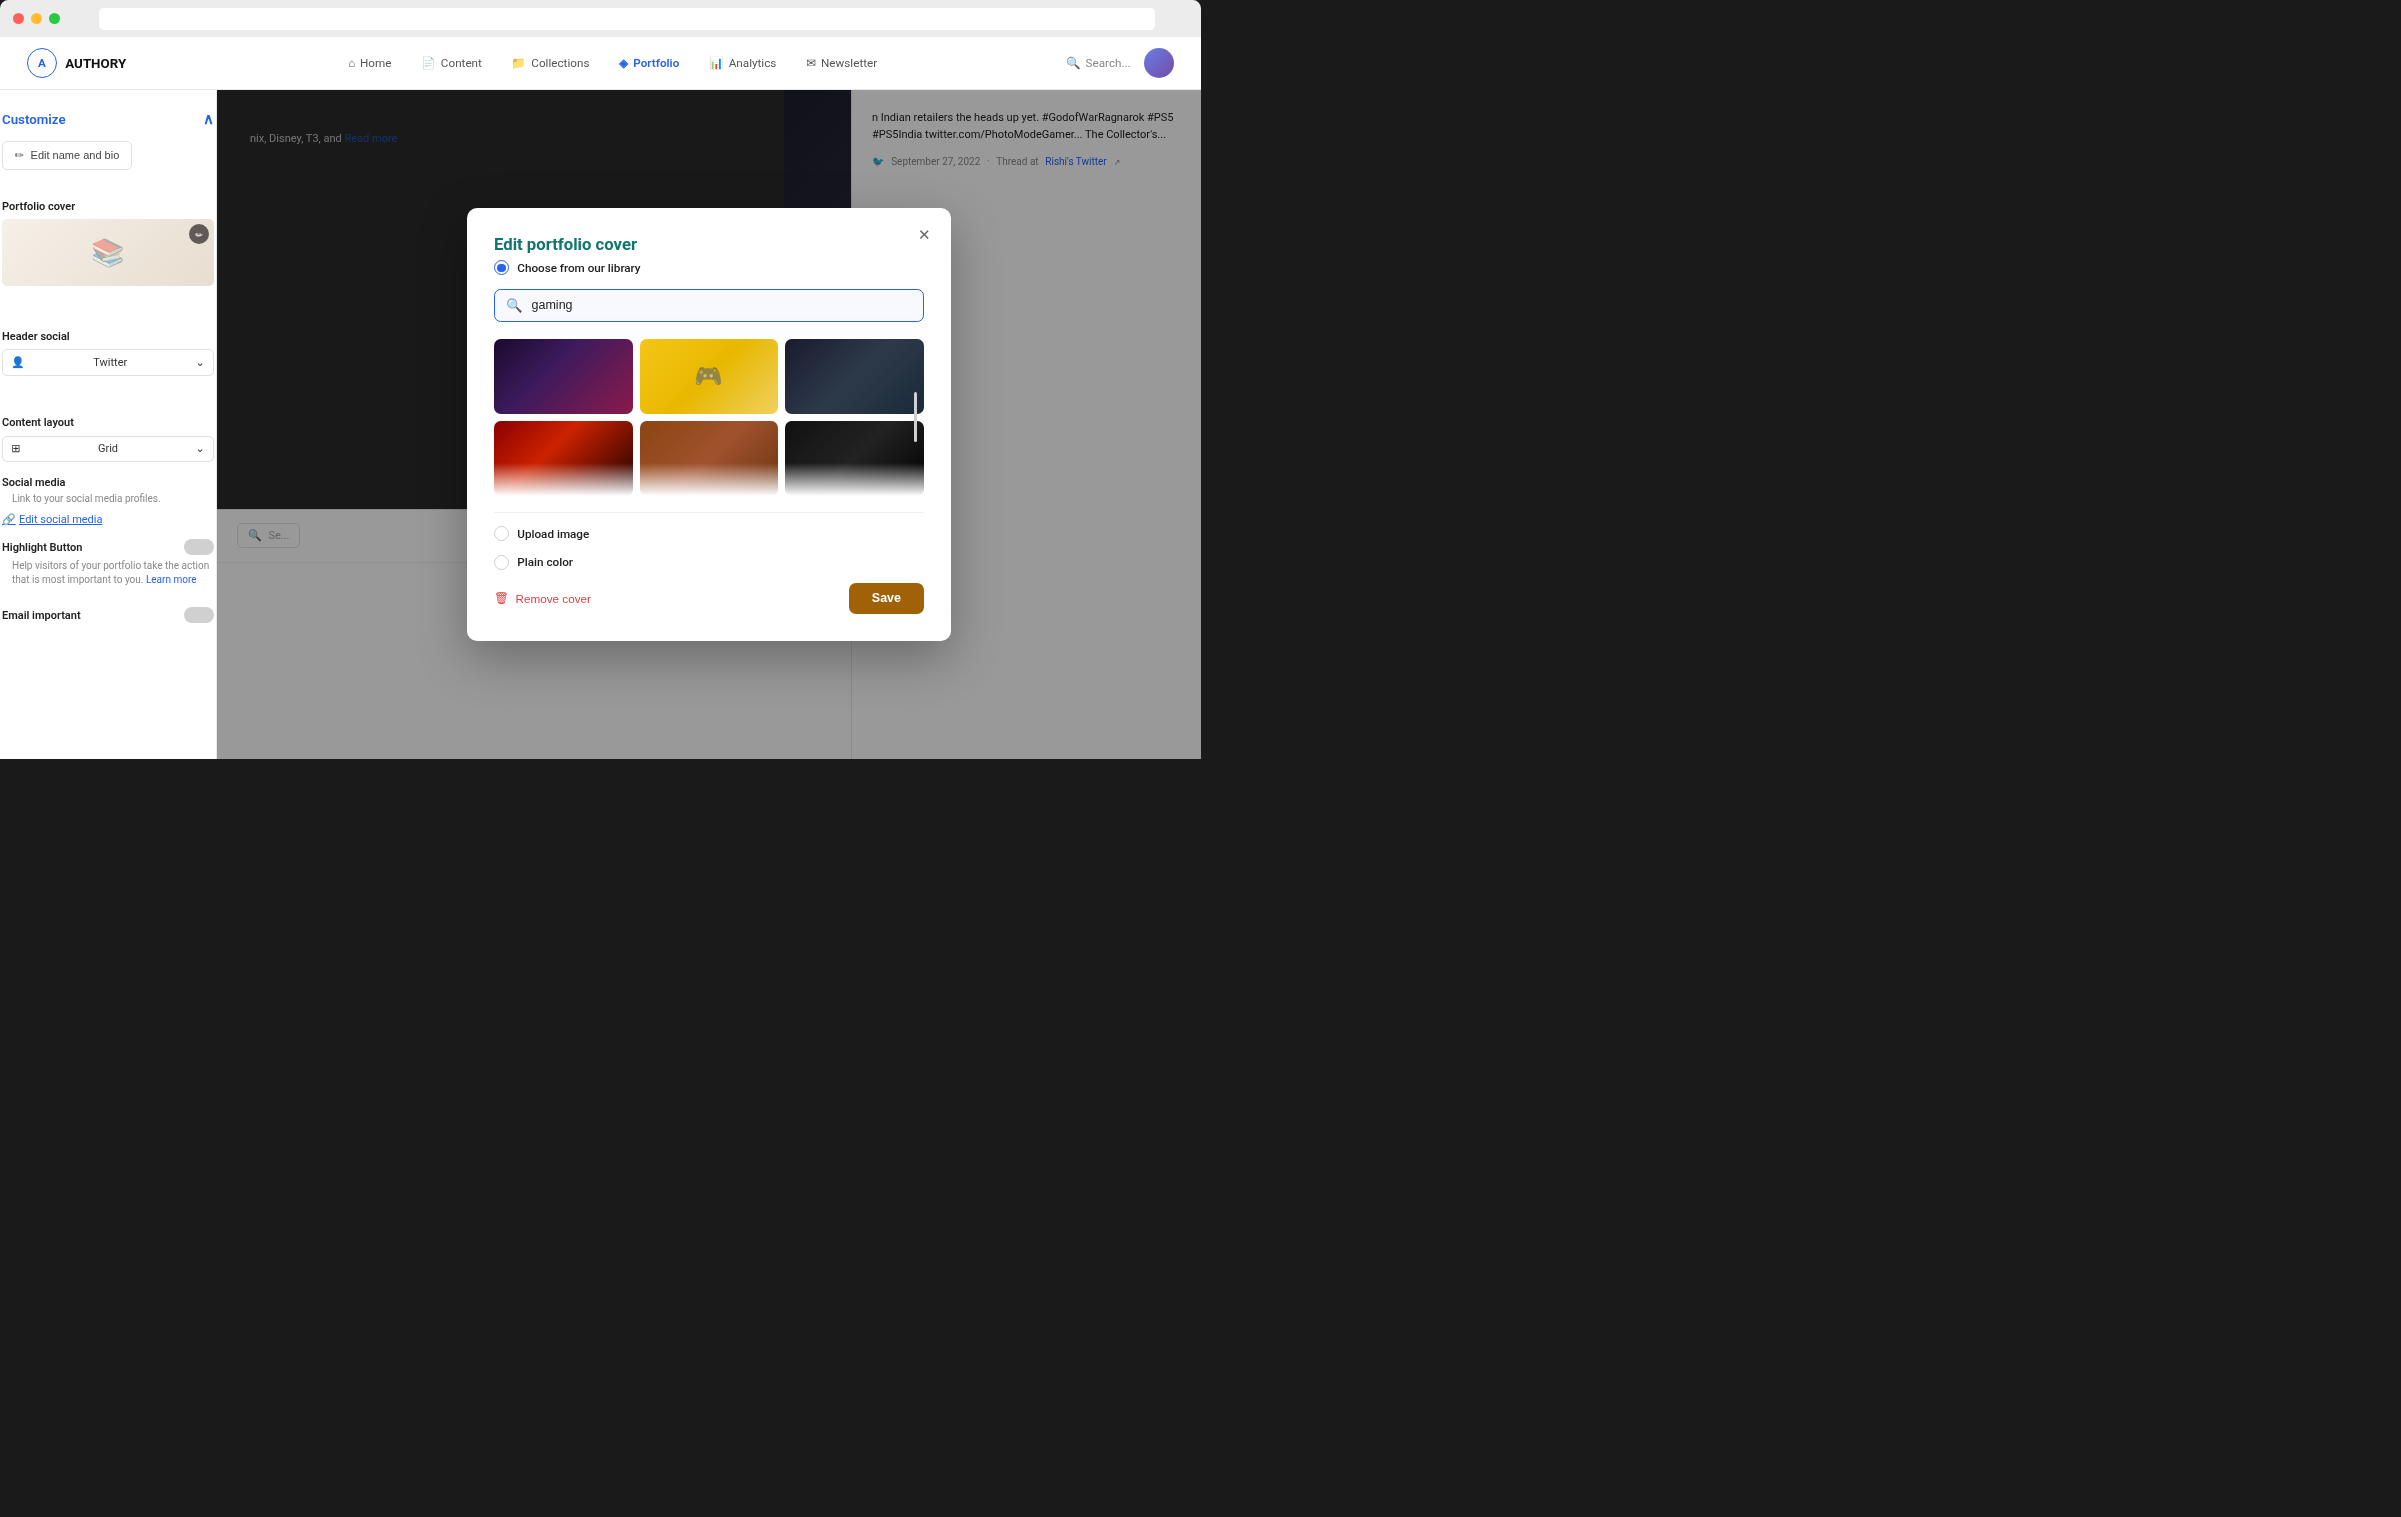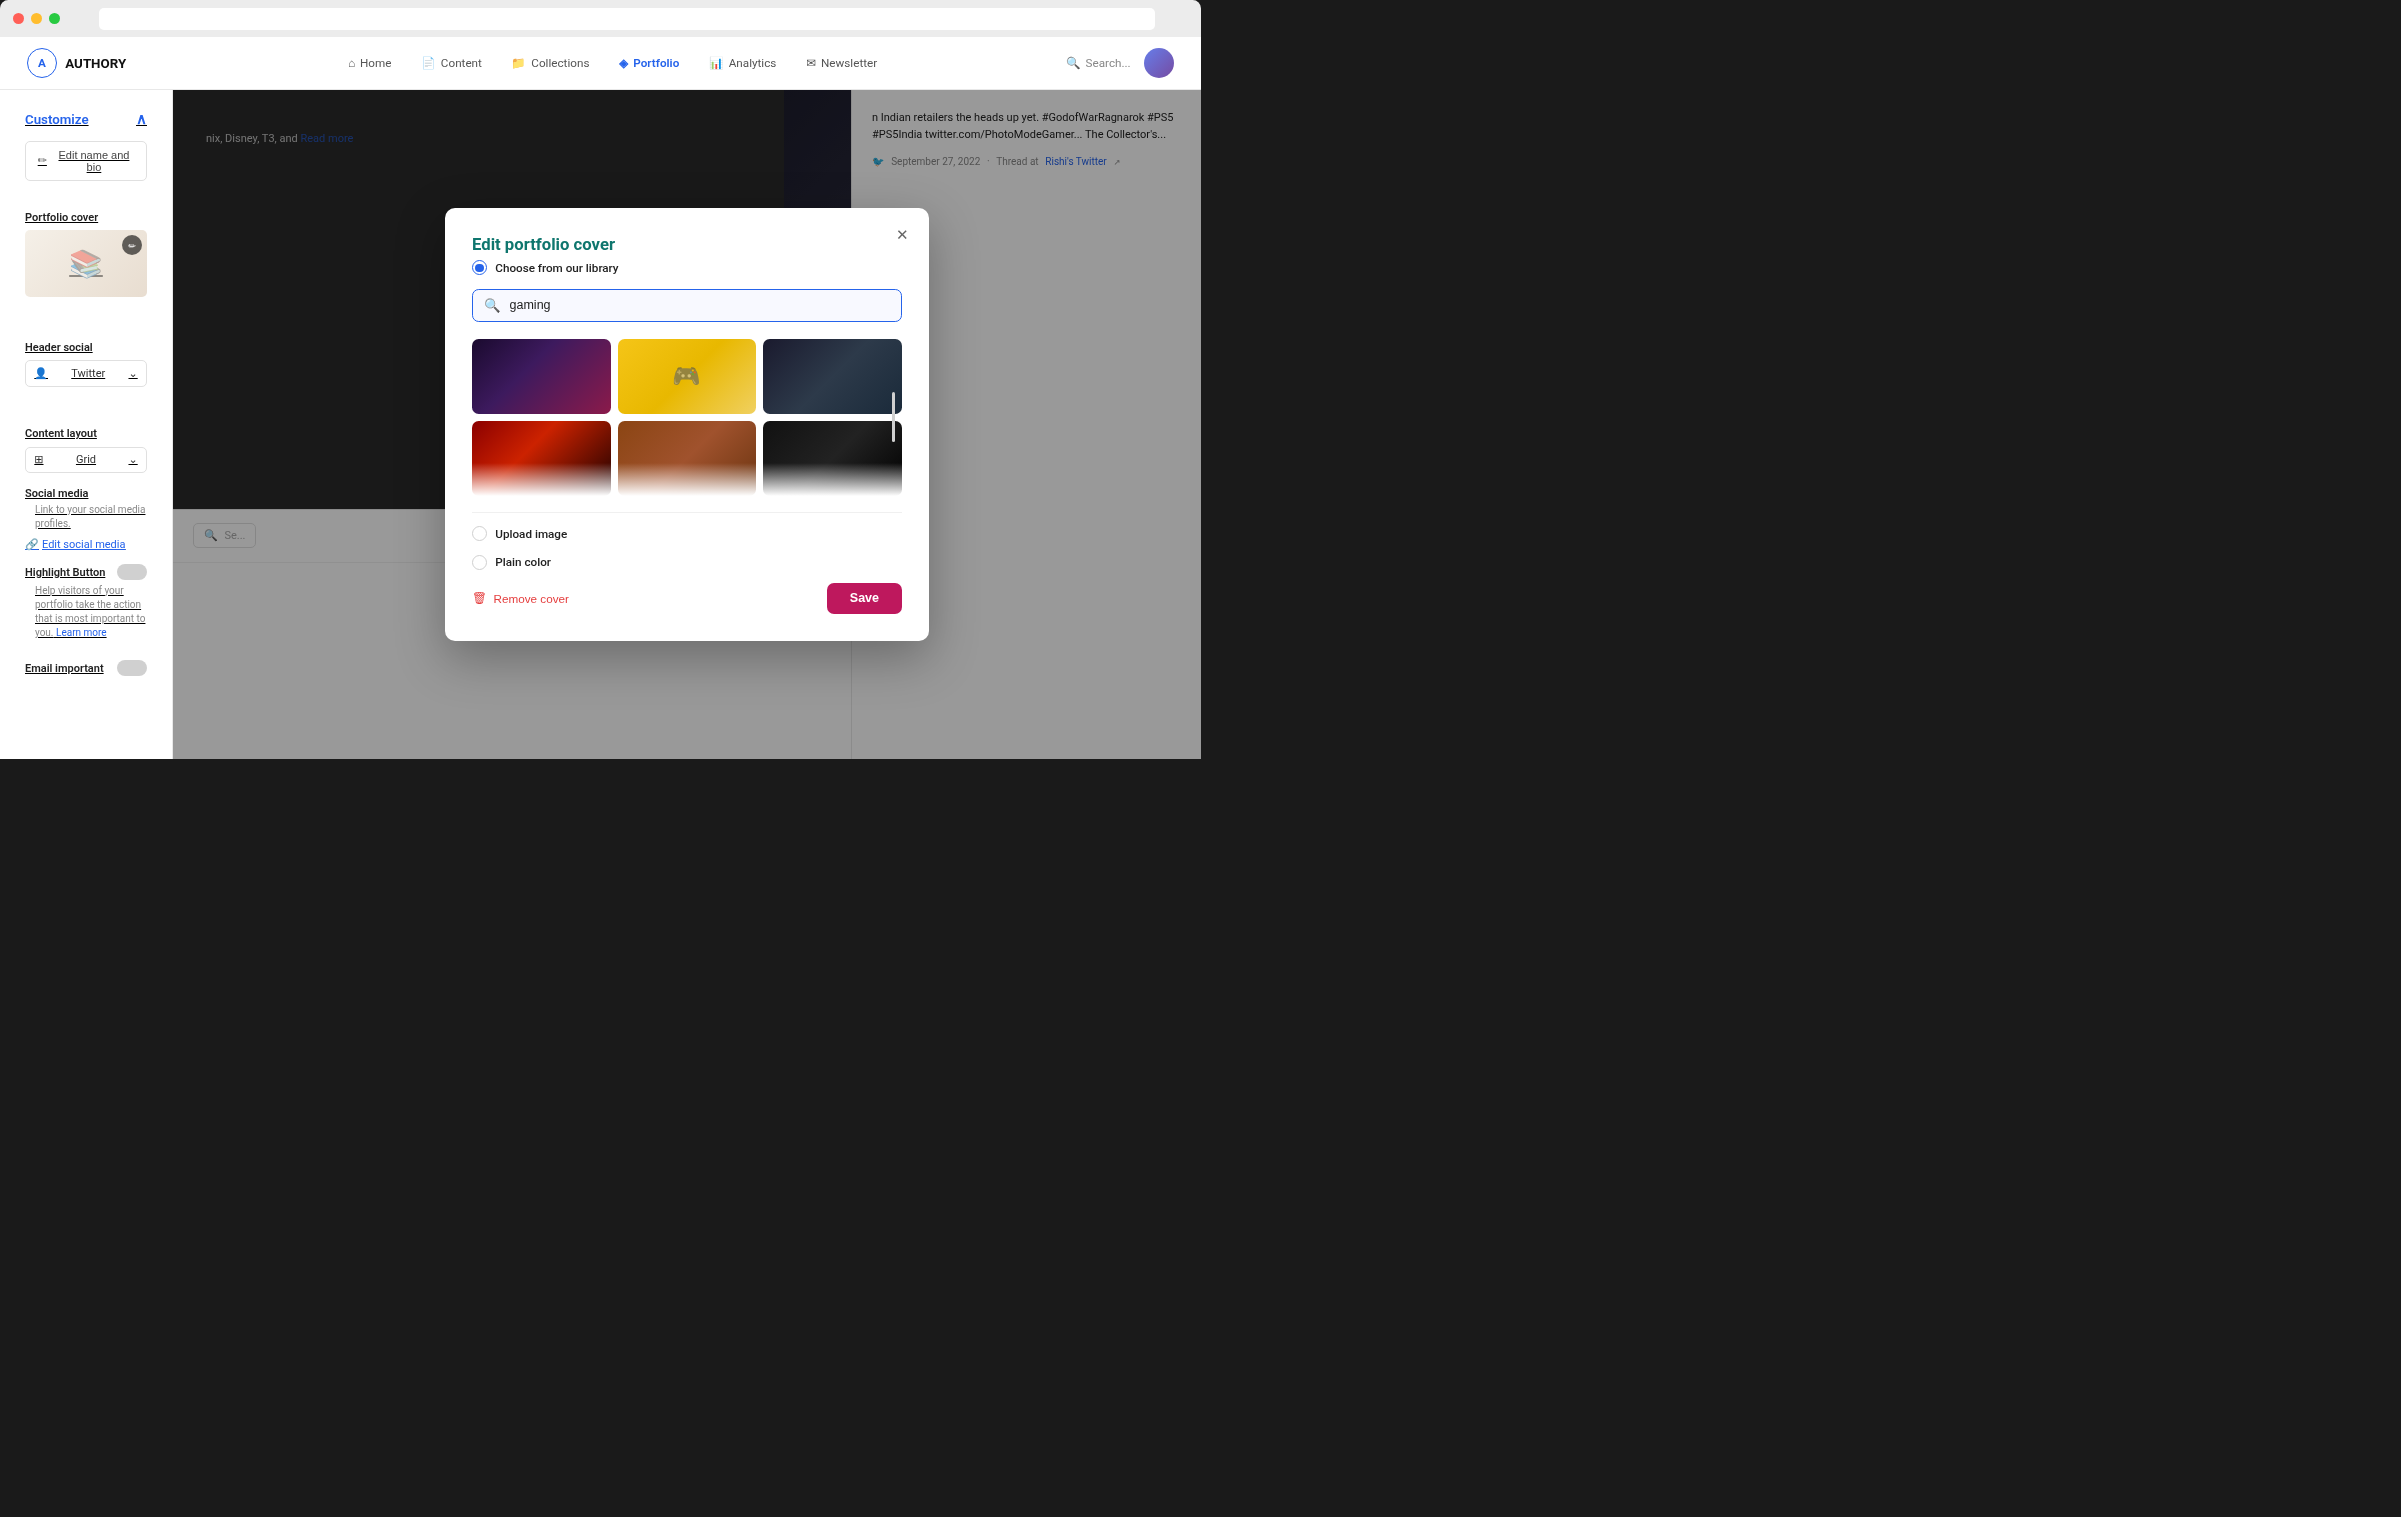--- a/index.html
+++ b/index.html
@@ -128,27 +128,26 @@
 
     
     .content-area {
       display: flex;
       height: calc(722px - 53px);
       position: relative;
     }
 
     
     .sidebar {
-      width: 173px;
+      width: 217px;
       background: white;
       border-right: 0.8px solid #e8e8e8;
-      padding: 20px 25px;
+      padding: 20px 2px;
       flex-shrink: 0;
       overflow-y: auto;
-      text-decoration: underline;
     }
     .sidebar-section-title {
       font-size: 13.3px;
       font-weight: 600;
       color: #2563eb;
       display: flex;
       align-items: center;
       justify-content: space-between;
       margin-bottom: 13.3px;
     }
@@ -510,21 +509,21 @@
       display: flex;
       align-items: center;
       gap: 6.7px;
       color: #e53e3e;
       font-size: 11.7px;
       cursor: pointer;
       background: none;
       border: none;
     }
     .save-btn {
-      background: #be185d;
+      background: #a16207;
       color: white;
       border: none;
       border-radius: 7px;
       padding: 8.3px 23px;
       font-size: 12.5px;
       font-weight: 600;
       cursor: pointer;
     }
   </style>
 </head>

